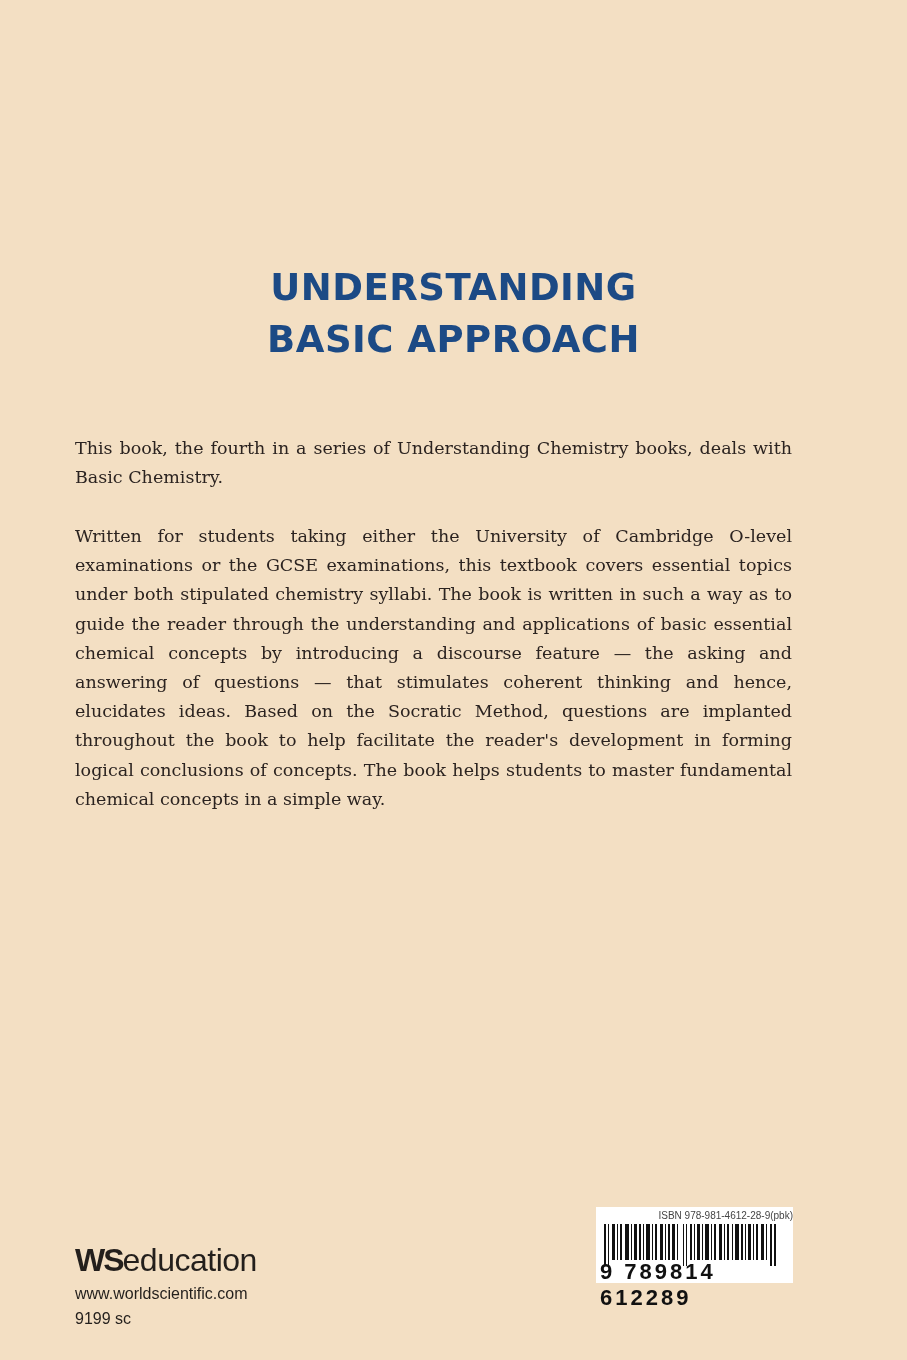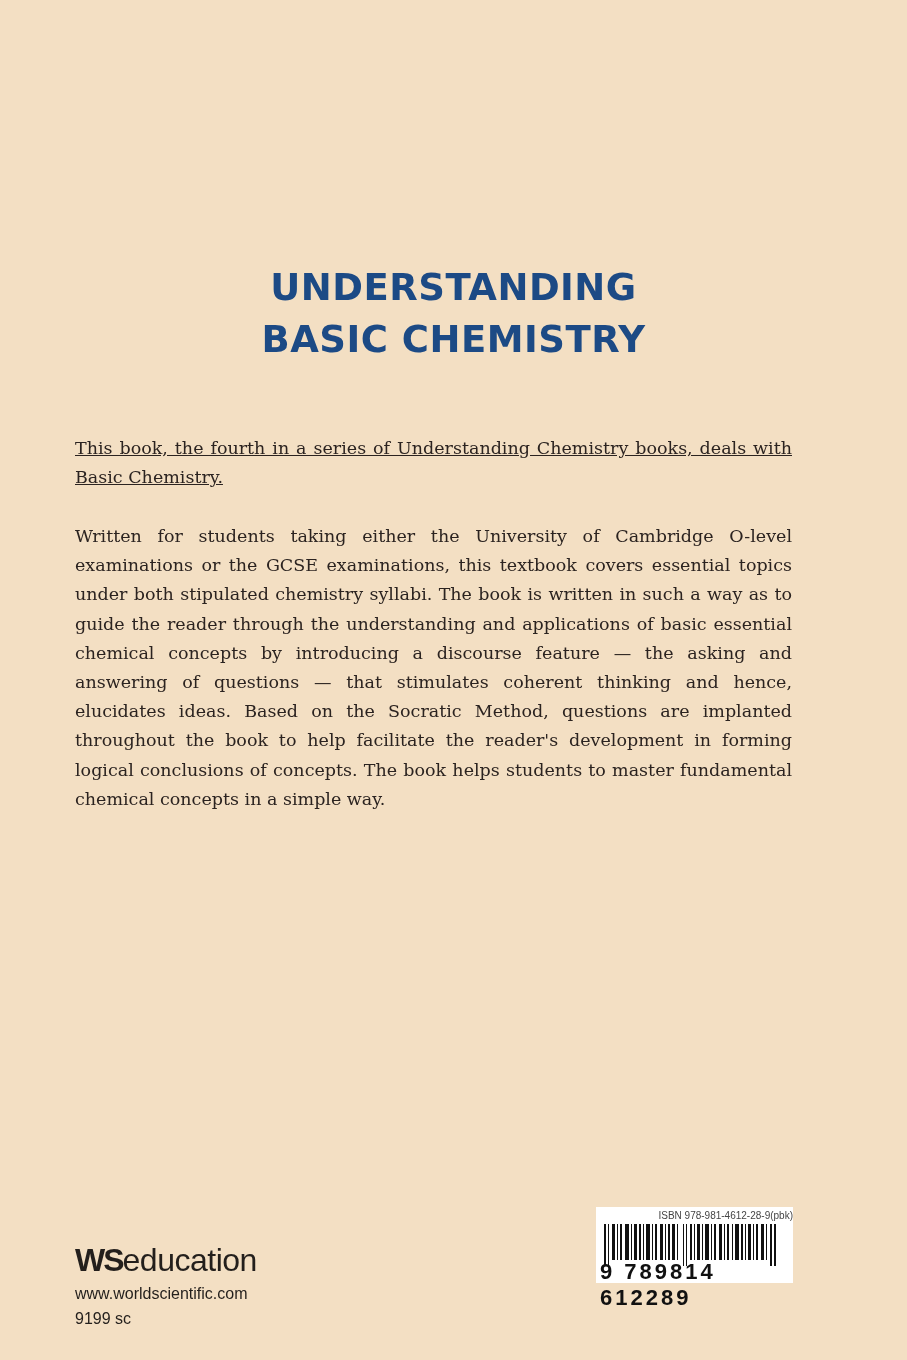--- a/index.html
+++ b/index.html
@@ -15,21 +15,21 @@
     }
     .subtitle {
       font-family:"DejaVu Serif", serif; color:#b5413b;
       font-size:22px; line-height:34px; letter-spacing:0.5px; margin-top:-2px;
     }
     .body-text {
       position:absolute; left:75px; width:717px;
       font-size:17.5px; line-height:29.2px; color:#2b2320;
       text-align:justify;
     }
-    .p1 { top:434px;text-decoration:underline; }
+    .p1 { top:434px; }
     .p2 { top:522px; }
     .publisher { position:absolute; left:75px; top:1196px; font-family:"Liberation Sans", sans-serif; color:#231f1c;margin-top:44px; }
     .logo { font-size:32px; line-height:40px; letter-spacing:-0.5px; }
     .logo b { font-weight:bold; letter-spacing:-2px; }
     .url { font-size:16px; line-height:28px; }
     .code { font-size:16px; line-height:22px; }
     .barcode-box {
       position:absolute; left:596px; top:1207px; width:197px; height:76px;
       background:#ffffff;
     }
@@ -42,21 +42,21 @@
       position:absolute; left:4px; top:52px; width:180px;
       font-family:"Liberation Sans", sans-serif; font-size:22px; font-weight:bold;
       letter-spacing:3px; color:#111; background:transparent;
     }
   </style>
 </head>
 <body>
 
 <div class="title-block">
   <div class="title-line">UNDERSTANDING</div>
-  <div class="title-line">BASIC CHEMISTRY</div>
+  <div class="title-line">BASIC APPROACH</div>
 </div>
 
 <div class="body-text p1">This book, the fourth in a series of Understanding Chemistry books, deals with Basic Chemistry.</div>
 <div class="body-text p2">Written for students taking either the University of Cambridge O-level examinations or the GCSE examinations, this textbook covers essential topics under both stipulated chemistry syllabi. The book is written in such a way as to guide the reader through the understanding and applications of basic essential chemical concepts by introducing a discourse feature — the asking and answering of questions — that stimulates coherent thinking and hence, elucidates ideas. Based on the Socratic Method, questions are implanted throughout the book to help facilitate the reader's development in forming logical conclusions of concepts. The book helps students to master fundamental chemical concepts in a simple way.</div>
 
 <div class="publisher">
   <div class="logo">
     <b>WS</b><span>education</span>
   </div>
   <div class="url">www.worldscientific.com</div>

